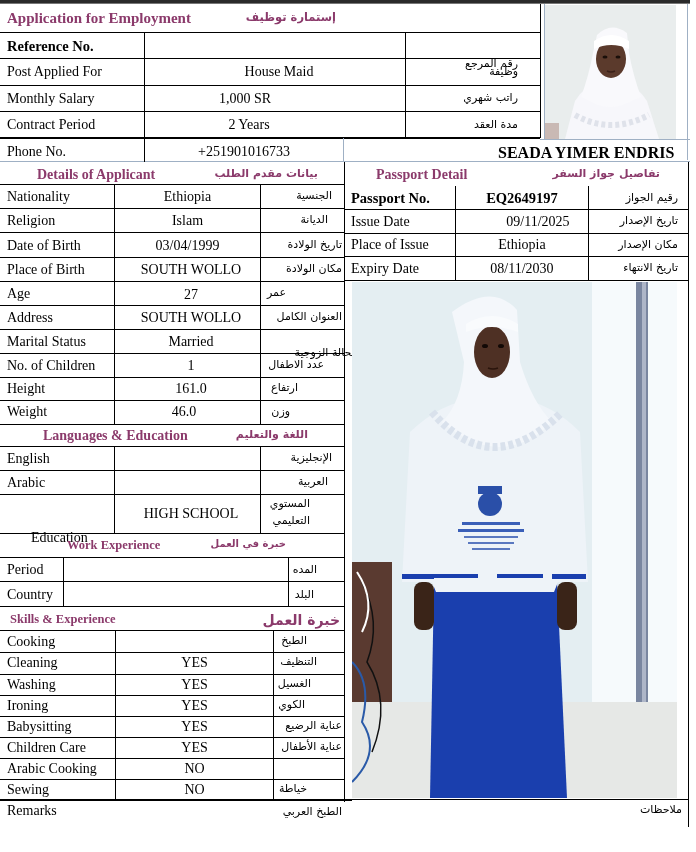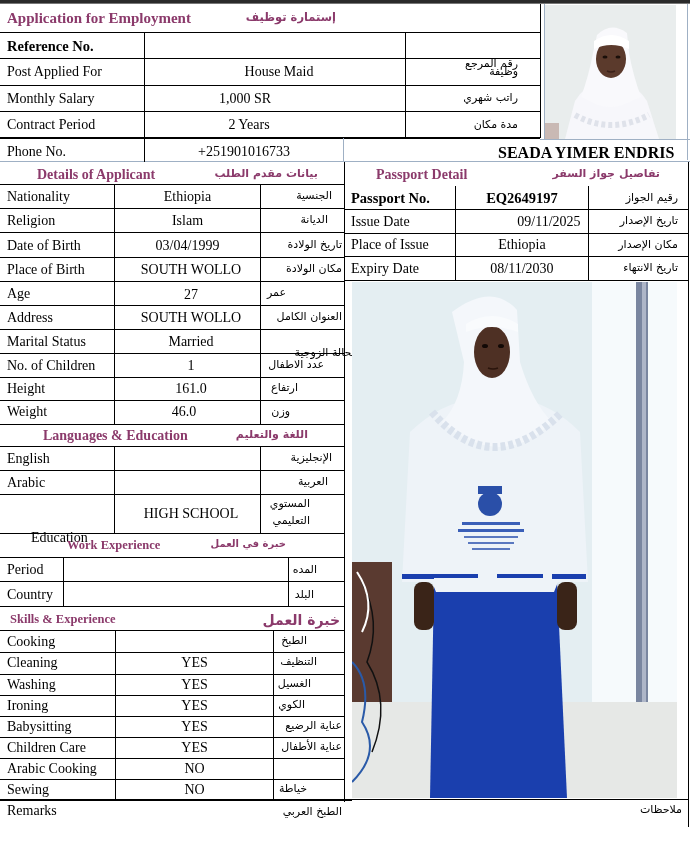--- a/index.html
+++ b/index.html
@@ -55,21 +55,21 @@
   <div class="txt ar r" style="left:410px;top:66px;width:108px;">وظيفة</div>
 </div>
 <div>
   <div class="txt" style="left:7px;top:92px;">Monthly Salary</div>
   <div class="txt c" style="left:145px;top:92px;width:200px;">1,000 SR</div>
   <div class="txt ar r" style="left:410px;top:92px;width:108px;">راتب شهري</div>
 </div>
 <div>
   <div class="txt" style="left:7px;top:118px;">Contract Period</div>
   <div class="txt c" style="left:145px;top:118px;width:208px;">2 Years</div>
-  <div class="txt ar r" style="left:410px;top:119px;width:108px;">مدة مكان</div>
+  <div class="txt ar r" style="left:410px;top:119px;width:108px;">مدة العقد</div>
 </div>
 
 <div class="abs photo-small">
   <svg width="131" height="134" viewBox="0 0 131 134">
     <rect x="0" y="0" width="131" height="134" fill="#e9eded"></rect>
     <rect x="0" y="118" width="14" height="16" fill="#c9b9b4"></rect>
     <path d="M20 134 L30 96 Q40 80 55 76 L76 76 Q92 80 102 96 L114 134 Z" fill="#f7f7fb"></path>
     <path d="M52 30 Q66 16 82 28 L84 48 Q88 70 96 92 L78 100 Q66 104 52 100 L36 92 Q44 70 48 48 Z" fill="#f9f9fc"></path>
     <ellipse cx="66" cy="54" rx="15" ry="19" fill="#5b3a2c"></ellipse>
     <path d="M49 36 Q66 24 84 36 L84 44 Q66 36 49 44 Z" fill="#ffffff"></path>
@@ -172,21 +172,21 @@
 <div class="hline" style="left:344px;top:256px;width:344px;"></div>
 <div class="hline" style="left:344px;top:280px;width:344px;"></div>
 
 <div>
   <div class="txt bold" style="left:351px;top:191px;font-size:14.5px;">Passport No.</div>
   <div class="txt c bold" style="left:456px;top:191px;width:132px;font-size:14.5px;">EQ2649197</div>
   <div class="txt ar r" style="left:590px;top:192px;width:88px;">رقيم الجواز</div>
 </div>
 <div>
   <div class="txt" style="left:351px;top:215px;">Issue Date</div>
-  <div class="txt c" style="left:483px;top:215px;width:132px;">09/11/2025</div>
+  <div class="txt c" style="left:472px;top:215px;width:132px;">09/11/2025</div>
   <div class="txt ar r" style="left:590px;top:215px;width:88px;">تاريخ الإصدار</div>
 </div>
 <div>
   <div class="txt" style="left:351px;top:238px;">Place of Issue</div>
   <div class="txt c" style="left:456px;top:238px;width:132px;">Ethiopia</div>
   <div class="txt ar r" style="left:590px;top:239px;width:88px;">مكان الإصدار</div>
 </div>
 <div>
   <div class="txt" style="left:351px;top:262px;">Expiry Date</div>
   <div class="txt c" style="left:456px;top:262px;width:132px;">08/11/2030</div>

